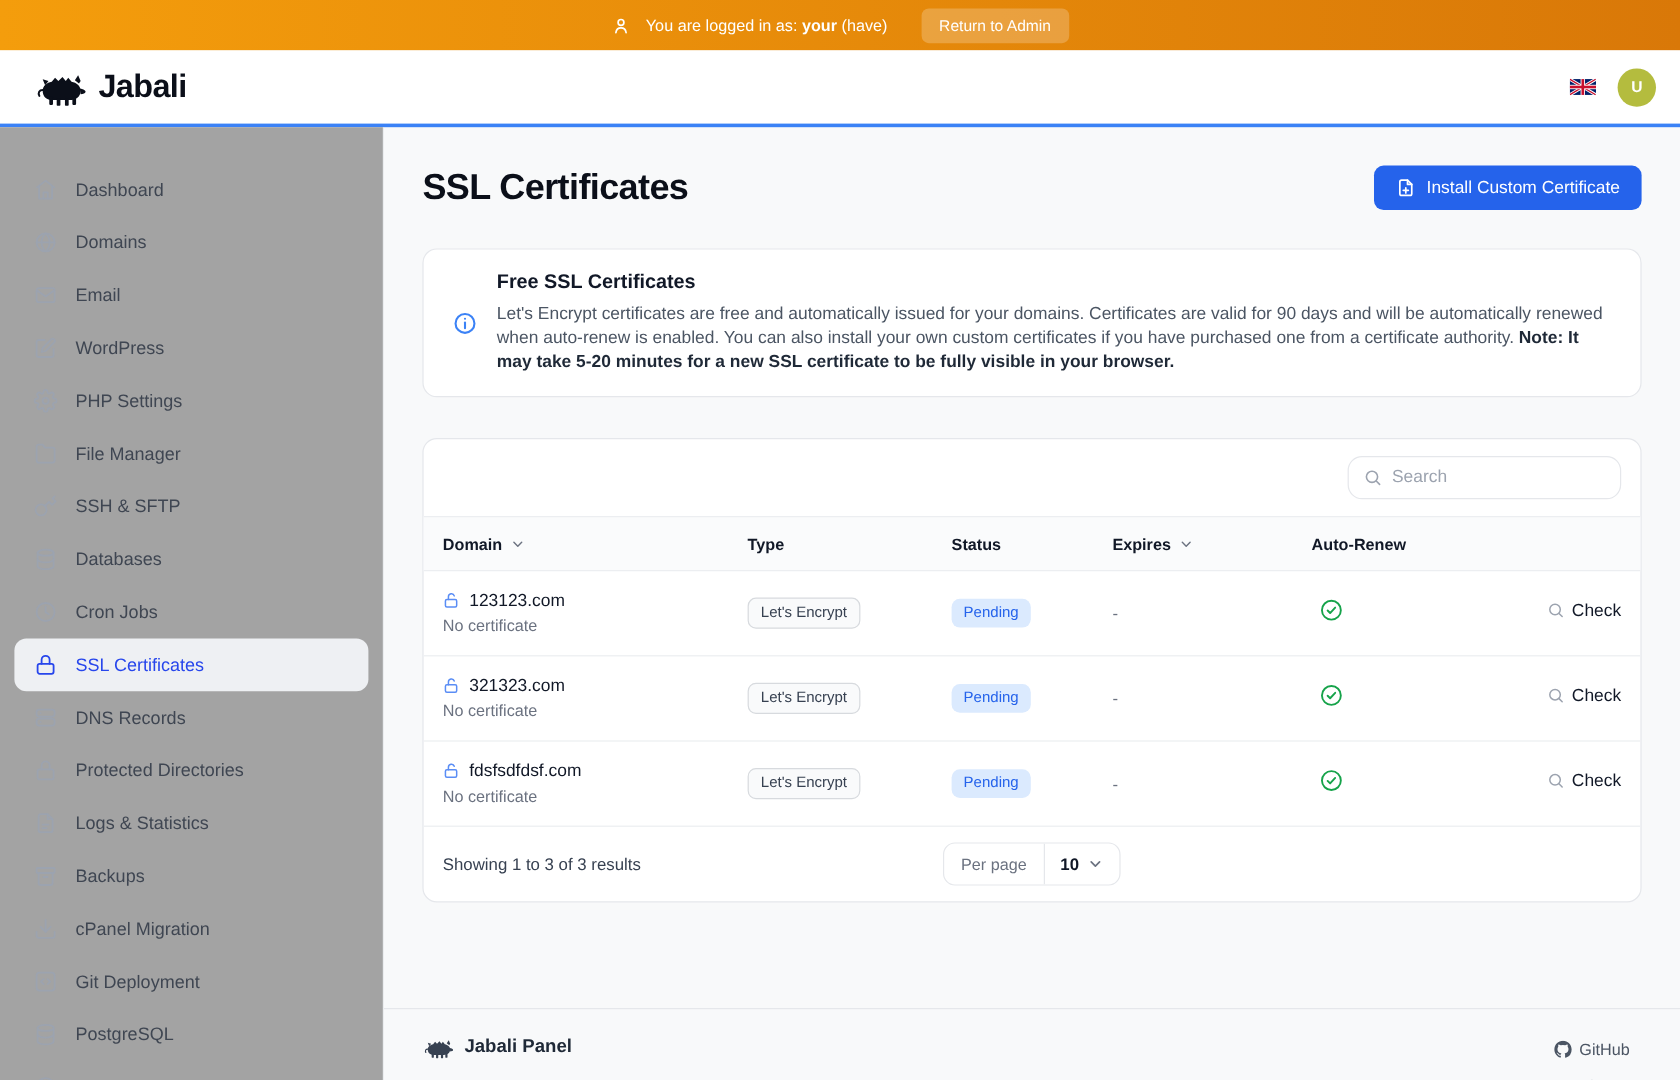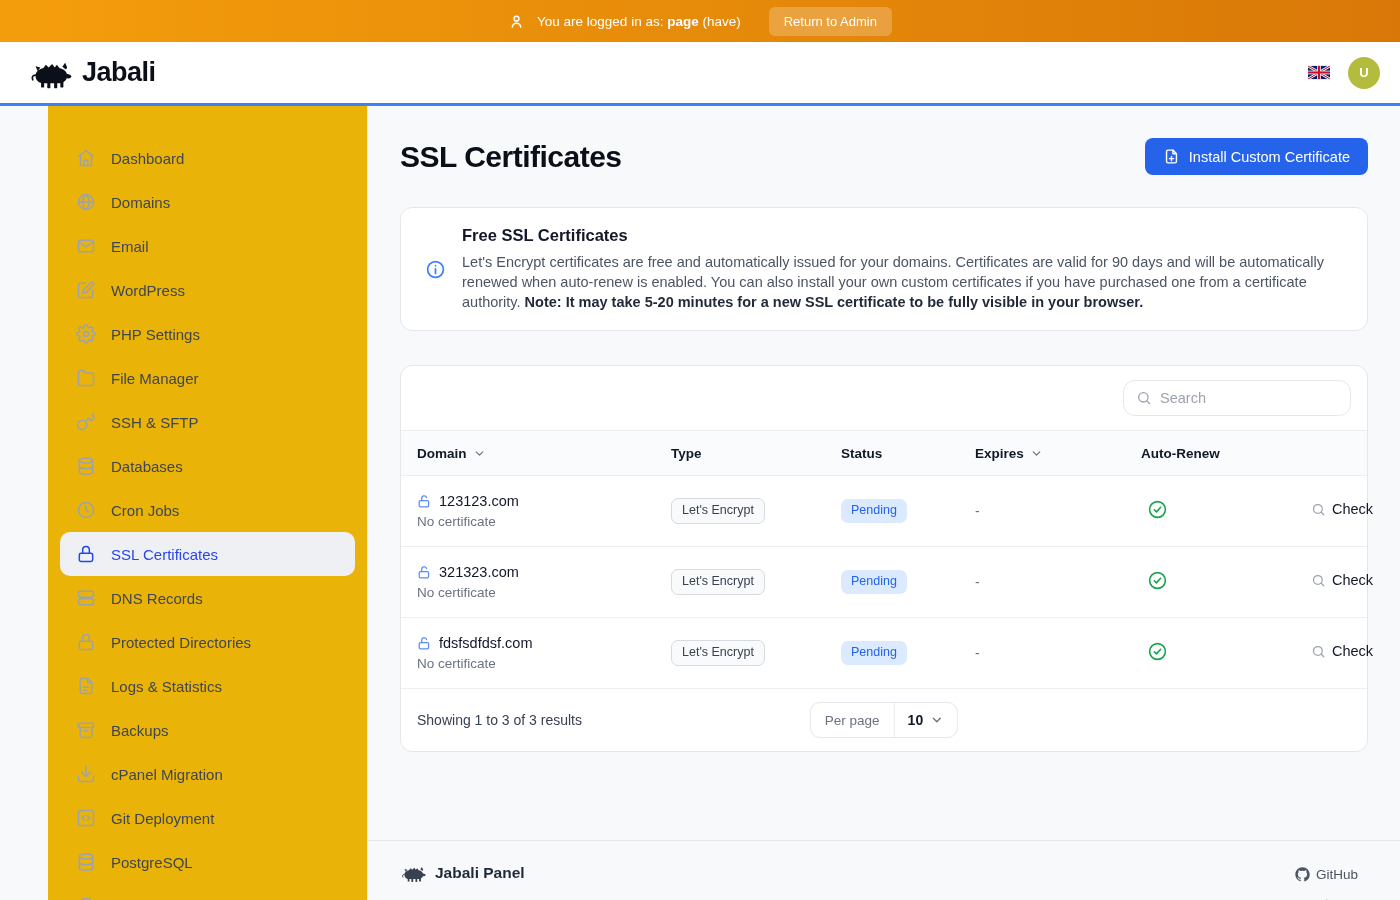--- a/index.html
+++ b/index.html
@@ -16,21 +16,21 @@
   .header { height:64px; background:#fff; border-bottom:3px solid #3b82f6; display:flex; align-items:center; justify-content:space-between; padding:0 20px 0 28px; }
   .brand { display:flex; align-items:center; gap:10px; }
   .brand svg { width:44px; height:34px; }
   .brand-name { font-size:27px; font-weight:800; color:#0b0f19; letter-spacing:-.5px; }
   .header-right { display:flex; align-items:center; gap:18px; }
   .flag { width:22px; height:15px; border-radius:2px; overflow:hidden; display:inline-flex; cursor:pointer; }
   .avatar { width:32px; height:32px; border-radius:50%; background:#b4bc3e; color:#fff; font-size:13px; font-weight:700; display:flex; align-items:center; justify-content:center; cursor:pointer; }
 
   
   .shell { display:flex; height:794px; }
-  .sidebar { width:320px; flex:0 0 320px; background:#eab308; border-right:1px solid #ebedef; padding:30px 12px 0; overflow:hidden;margin-left:48px; }
+  .sidebar { width:320px; flex:0 0 320px; background:#a3a3a3; border-right:1px solid #ebedef; padding:30px 12px 0; overflow:hidden; }
   .side-item { height:44px; display:flex; align-items:center; gap:15px; padding:0 16px; border-radius:10px; cursor:pointer; color:#3f4652; font-size:15px; }
   .side-item .side-icon { width:20px; height:20px; display:inline-flex; color:#9ca3af; flex:0 0 20px; }
   .side-item.active { background:#eef0f3; color:#2746ec; }
   .side-item.active .side-icon { color:#2746ec; }
   .side-icon svg, .u-ico svg, .mini { width:100%; height:100%; display:block; }
 
   
   .main { flex:1; overflow:hidden; display:flex; flex-direction:column; }
   .content { padding:32px 32px 0; }
   .page-head { display:flex; align-items:center; justify-content:space-between; margin-bottom:32px; }
@@ -54,21 +54,21 @@
   .search-box input { border:none; outline:none; flex:1; font-size:14.5px; font-family:inherit; color:#111827; background:transparent; }
   .search-box input::placeholder { color:#9ca3af; }
 
   .trow { display:grid; grid-template-columns:254px 170px 134px 166px 170px 1fr; align-items:center; padding:0 16px; }
   .thead { background:#fafbfc; border-top:1px solid #eceef1; border-bottom:1px solid #eceef1; height:46px; }
   .th { display:flex; align-items:center; gap:6px; font-size:13.5px; font-weight:700; color:#111827; }
   .sort-ico { width:13px; height:13px; color:#6b7280; display:inline-flex; cursor:pointer; }
 
   .brow { border-bottom:1px solid #eceef1; padding-top:17px; padding-bottom:17px; }
   .brow:last-of-type { border-bottom:1px solid #eceef1; }
-  .domain-line { display:flex; align-items:flex-end; gap:7px; }
+  .domain-line { display:flex; align-items:flex-start; gap:7px; }
   .unlock-ico { width:15px; height:15px; color:#5a8df5; display:inline-flex; flex:0 0 15px; }
   .domain-link { font-size:14.5px; color:#111827; text-decoration:none; cursor:pointer; }
   .domain-sub { font-size:13.5px; color:#6b7280; margin-top:5px; }
   .badge { display:inline-block; font-size:12.5px; padding:4px 10px; border-radius:7px; line-height:1.25; }
   .badge-type { background:#f9fafb; border:1px solid #d7dade; color:#374151; }
   .badge-status { background:#dbeafe; color:#2563eb; }
   .expires-val { font-size:14px; color:#6b7280; }
   .check-ico { width:21px; height:21px; color:#16a34a; display:inline-flex; margin-left:6px; }
   .action-cell { text-align:right; }
   .check-link { display:inline-flex; align-items:center; gap:6px; font-size:14.5px; color:#111827; text-decoration:none; cursor:pointer; }
@@ -98,21 +98,21 @@
 
 <div class="topbar">
   <span class="u-ico">
     <svg viewBox="0 0 24 24" fill="none" stroke="currentColor" stroke-width="2" stroke-linecap="round">
         <circle cx="12" cy="8" r="3.4"></circle>
         <path d="M6 20c.5-3.6 2.9-5.6 6-5.6s5.5 2 6 5.6"></path>
       </svg>
   </span>
   <span>
     <span>You are logged in as:</span>
-    <b>page</b>
+    <b>your</b>
     <span>(have)</span>
   </span>
   <button class="return-btn">Return to Admin</button>
 </div>
 
 <div class="header">
   <div class="brand">
     <svg viewBox="0 0 64 46">
       <g fill="#0b0f19">
         <path d="M50 14l4-6 3 7-2 3z"></path>

